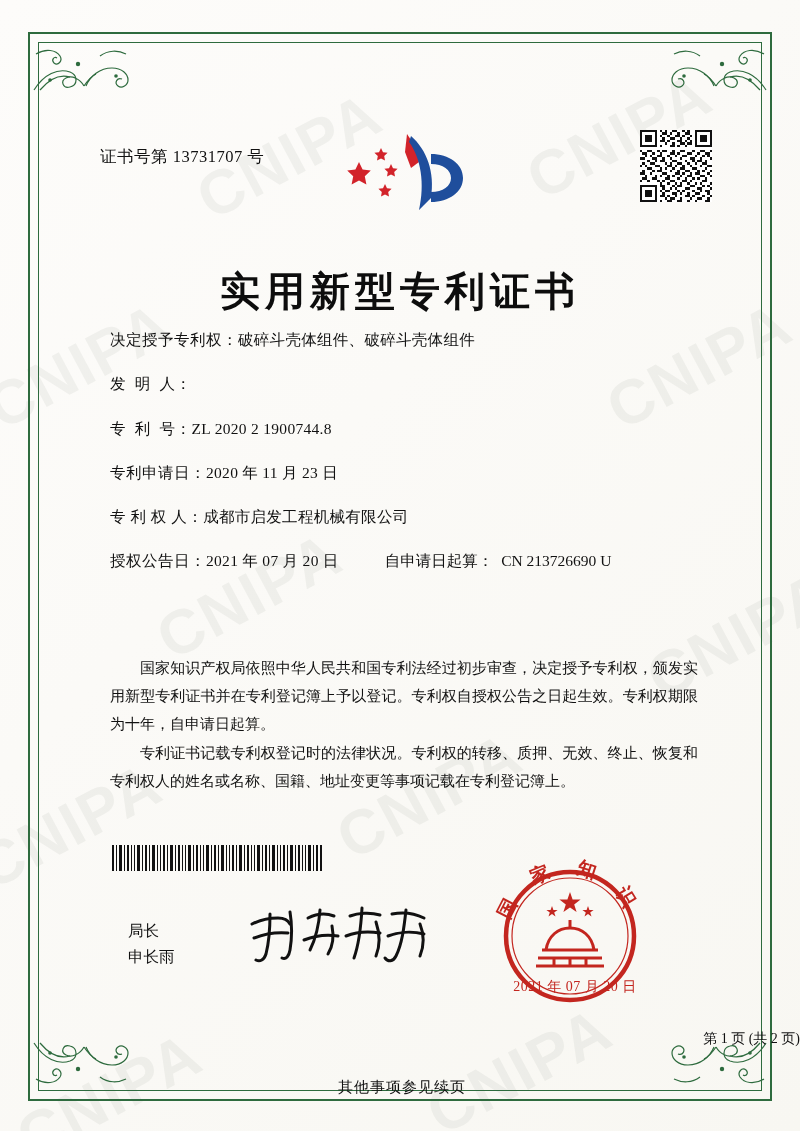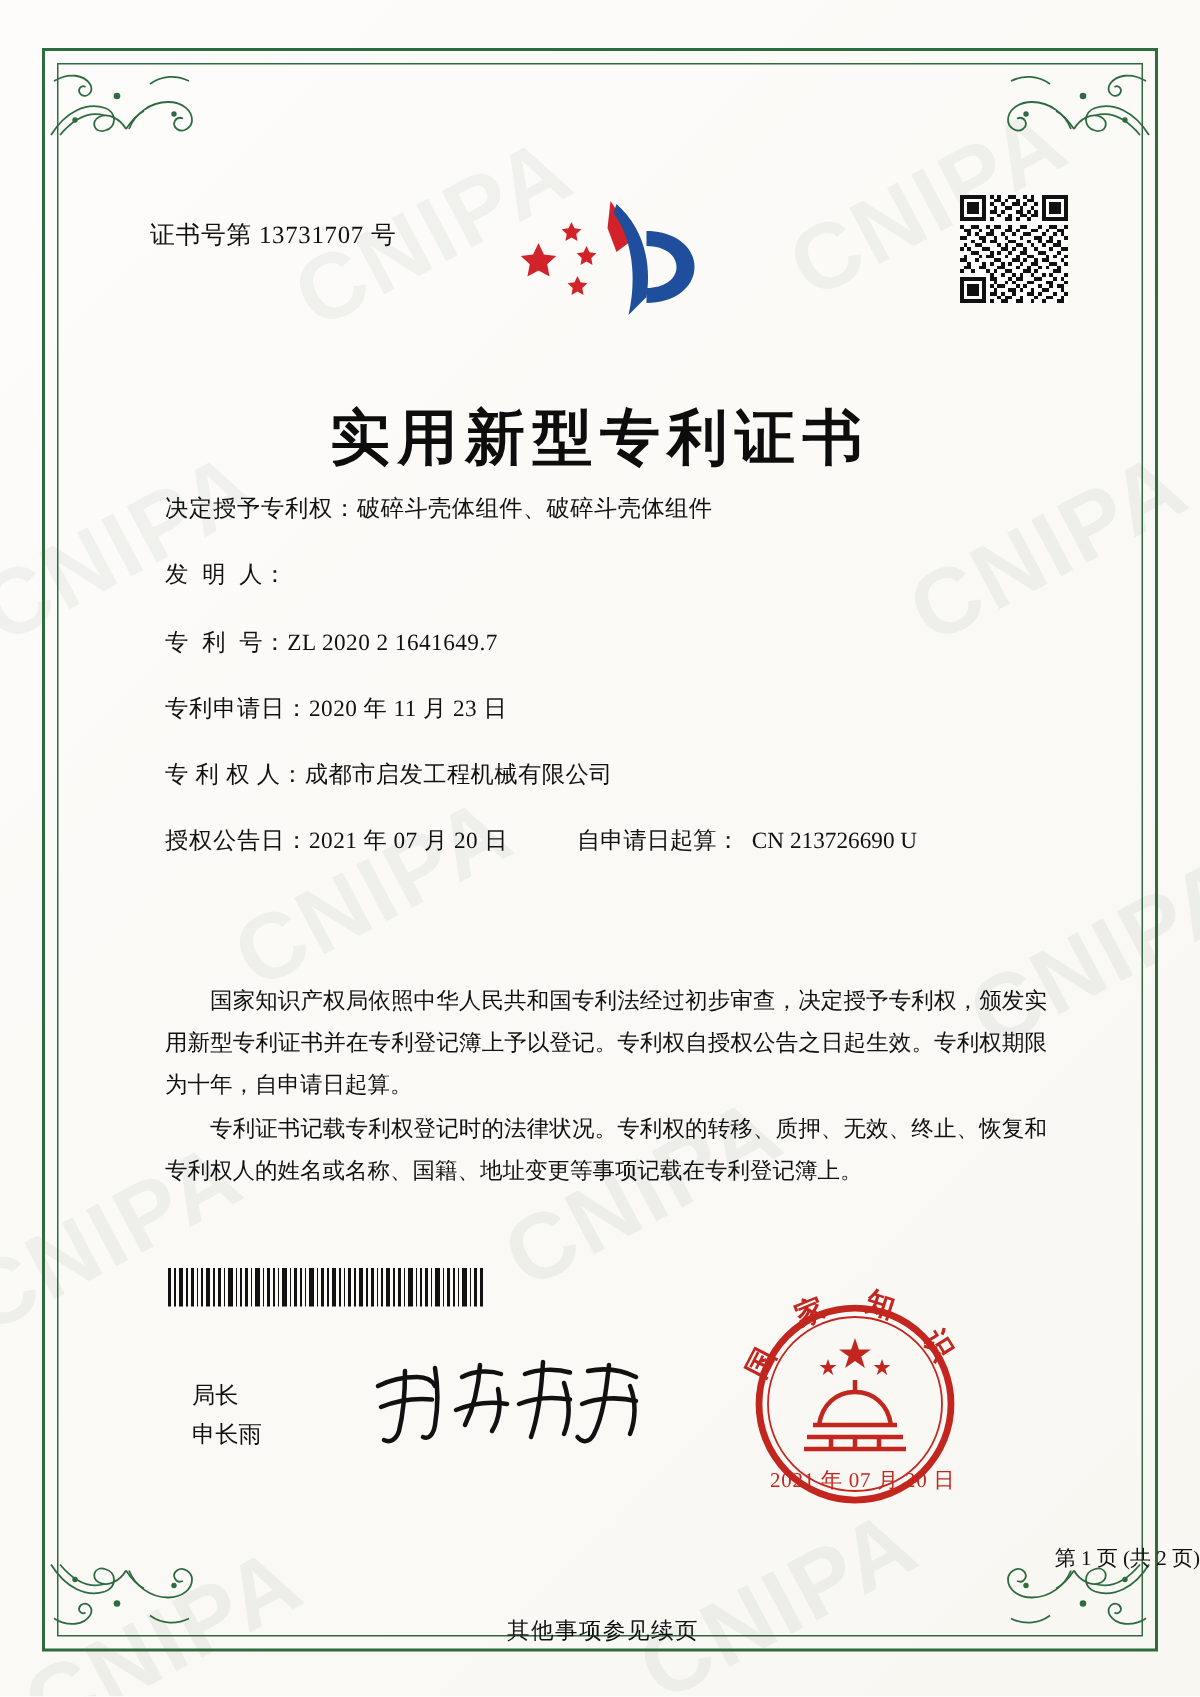--- a/index.html
+++ b/index.html
@@ -533,21 +533,21 @@
   <div class="fields">
     <div class="frow">
       <span class="flabel">决定授予专利权：</span>
       <span class="fvalue">破碎斗壳体组件、破碎斗壳体组件</span>
     </div>
     <div class="frow">
       <span class="flabel">发  明  人：</span>
     </div>
     <div class="frow">
       <span class="flabel">专  利  号：</span>
-      <span class="fvalue">ZL 2020 2 1641649.7</span>
+      <span class="fvalue">ZL 2020 2 1900744.8</span>
     </div>
     <div class="frow">
       <span class="flabel">专利申请日：</span>
       <span class="fvalue">2020 年 11 月 23 日</span>
     </div>
     <div class="frow">
       <span class="flabel">专 利 权 人：</span>
       <span class="fvalue">成都市启发工程机械有限公司</span>
     </div>
     <div class="frow split">

